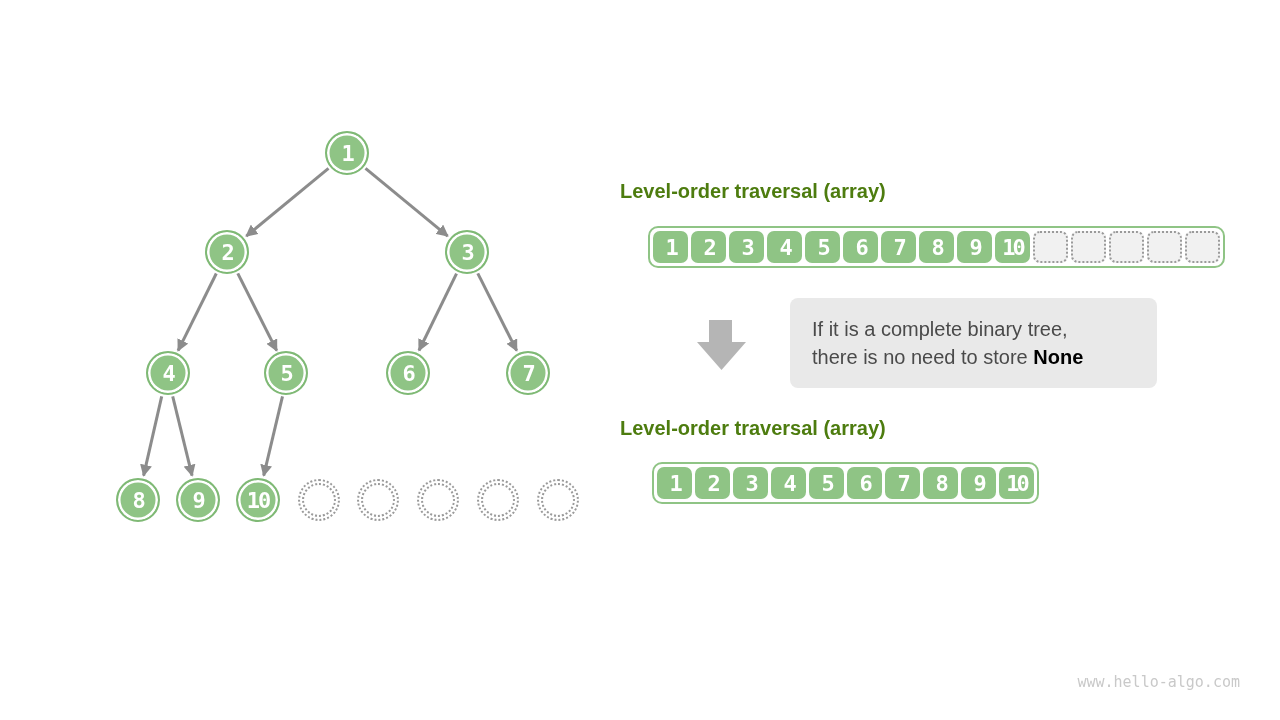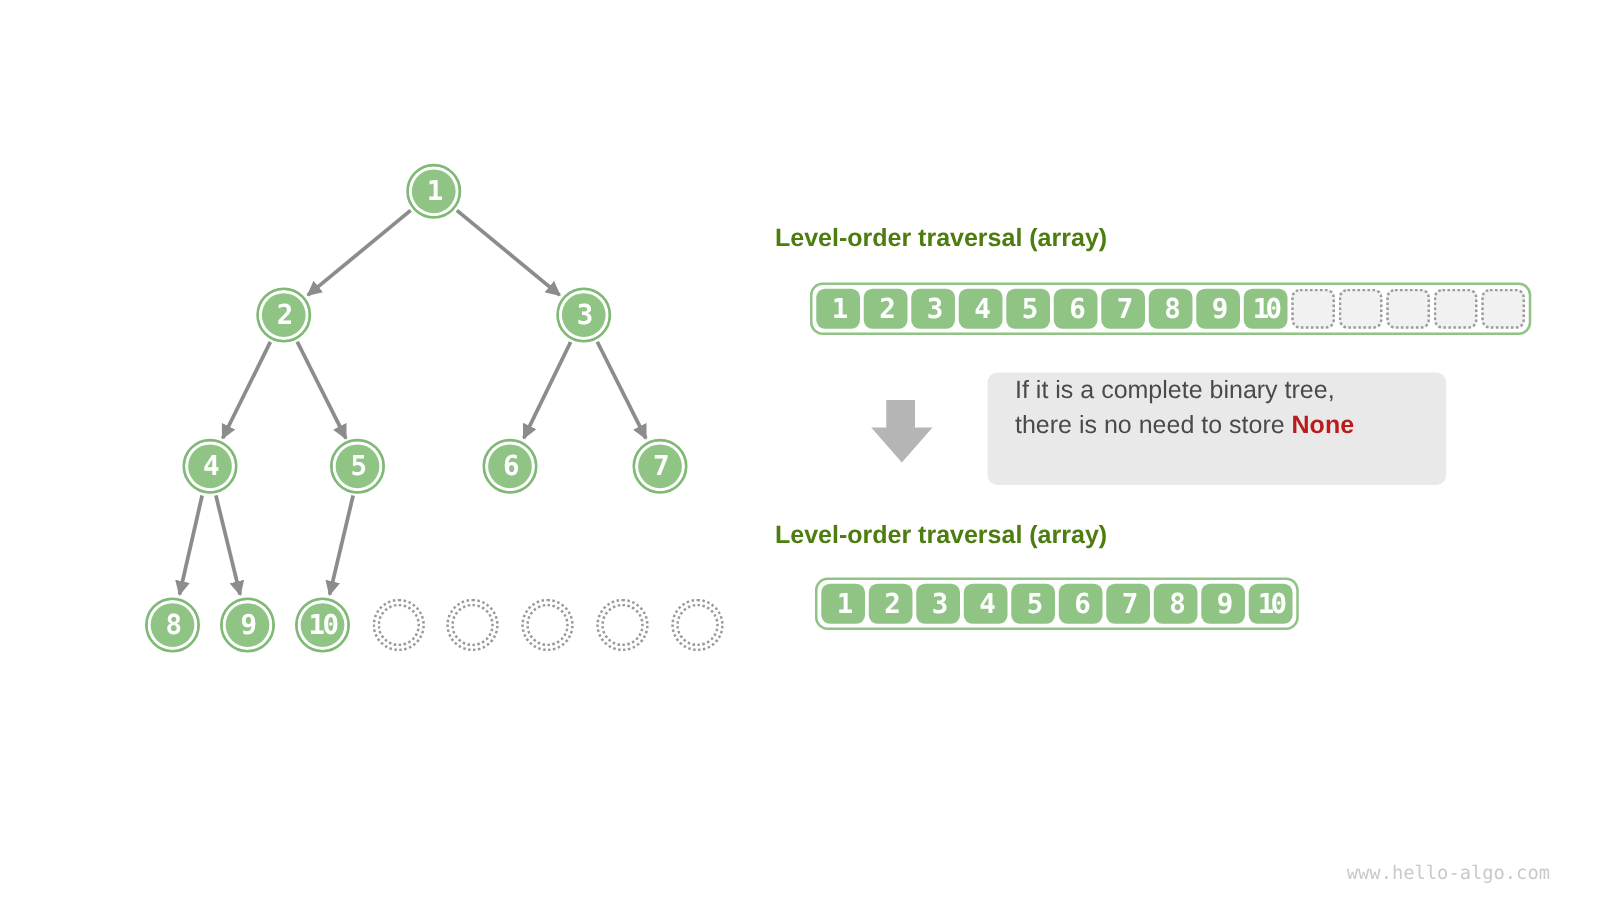--- a/index.html
+++ b/index.html
@@ -41,29 +41,29 @@
     color: #ffffff; font-family: "DejaVu Sans Mono", monospace;
     font-weight: bold; font-size: 22px; letter-spacing: -3px;
   }
   .cell.empty {
     background: #F1F1F1; border: 2px dotted #9a9a9a;
   }
 
   .note {
     position: absolute; left: 790px; top: 298px; width: 367px; height: 90px;
     background: #E9E9E9; border-radius: 8px;
-    display: flex; flex-direction: column; justify-content: flex-start;
+    display: flex; flex-direction: column; justify-content: center;
     padding-left: 22px; color: #4A4A4A; font-size: 20px; line-height: 28px;
     white-space: nowrap;
   }
-  .note .hl { color: #b91c1c; font-weight: bold; }
+  .note .hl { color: #000000; font-weight: bold; }
 
   .watermark {
     position: absolute; right: 40px; top: 673px; color: #C9C9C9;
-    font-family: "DejaVu Sans Mono", monospace; font-size: 15px; margin-top: 16px;
+    font-family: "DejaVu Sans Mono", monospace; font-size: 15px;
   }
 </style>
 </head>
 <body>
 
 <svg id="edge-layer" viewBox="0 0 1280 720">
   <defs>
     <marker id="ah" viewBox="0 0 10 10" refX="9" refY="5" markerWidth="4" markerHeight="4" orient="auto">
       <path d="M0,0 L10,5 L0,10 z" fill="#8C8C8C"></path>
     </marker>

